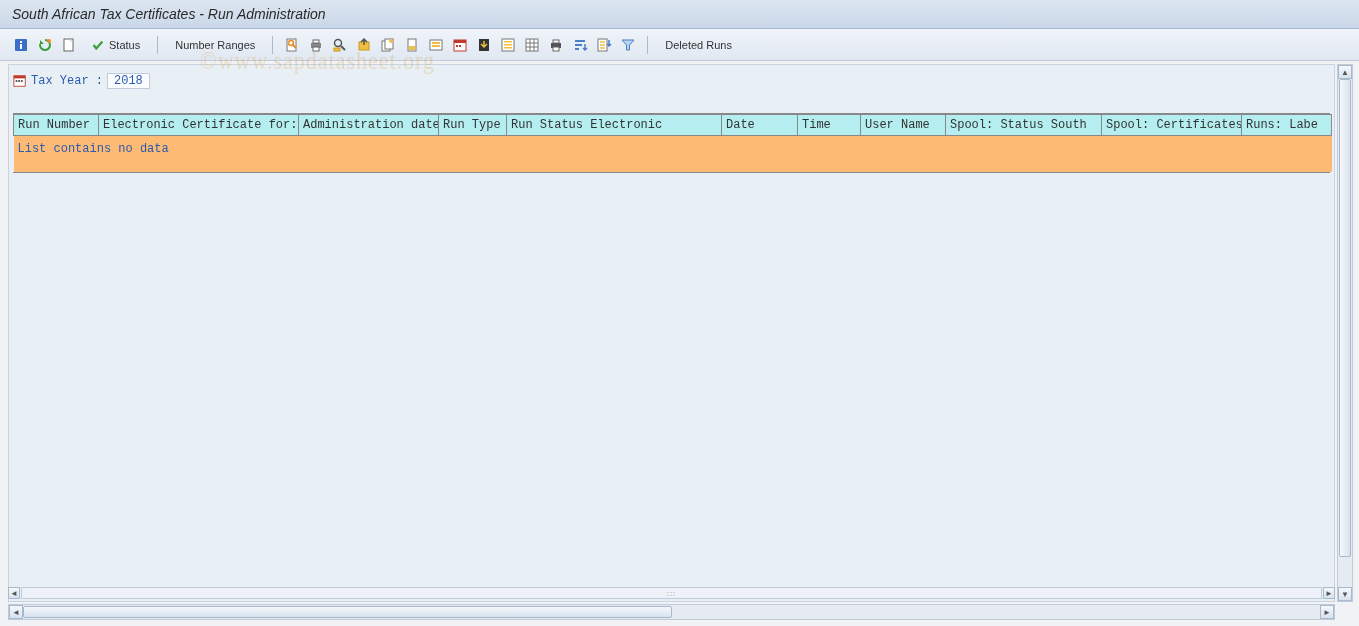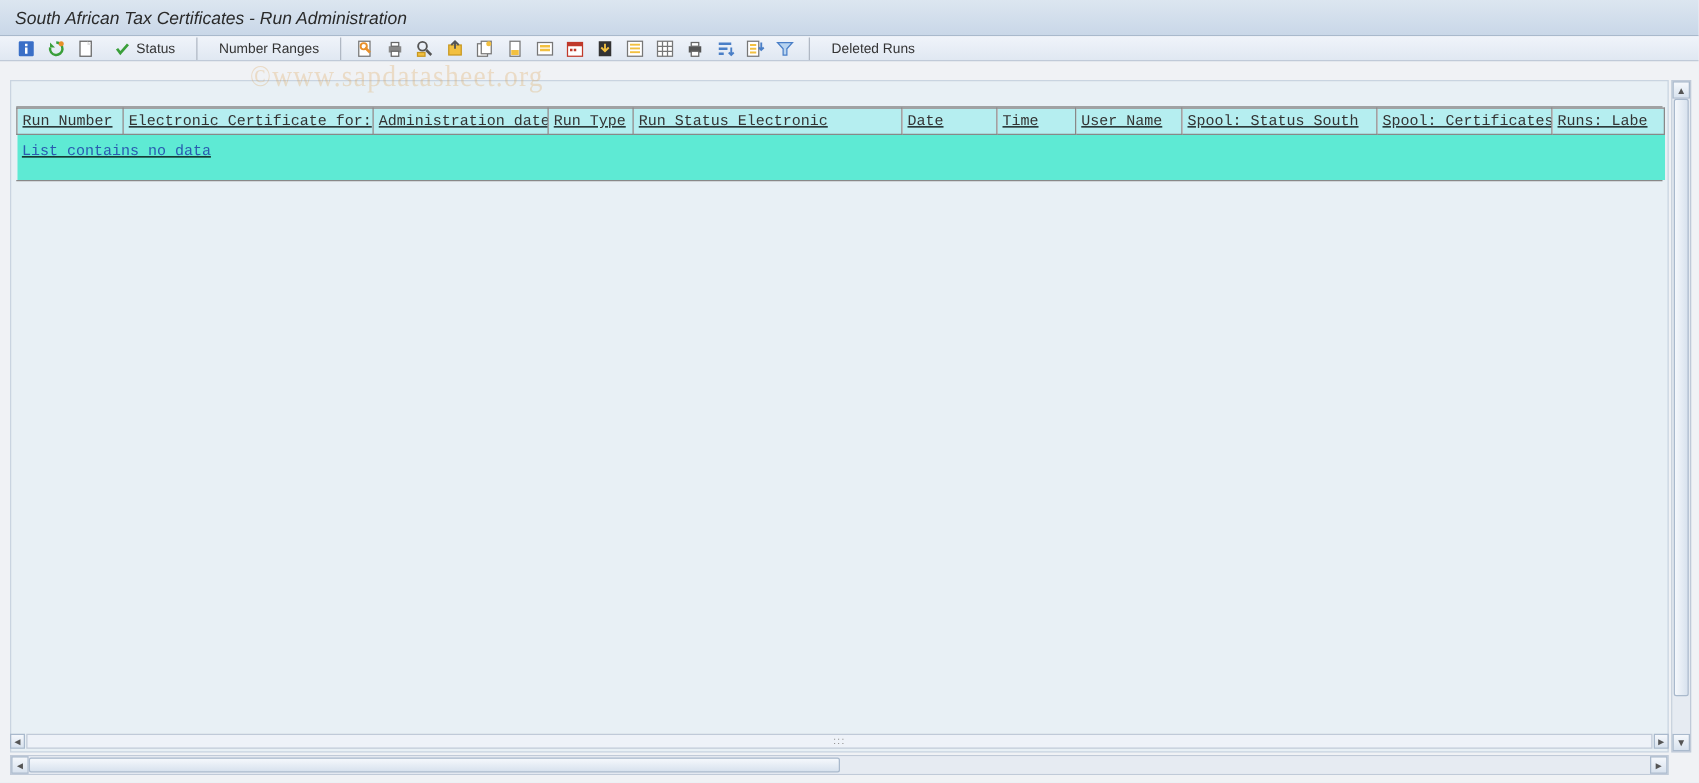--- a/index.html
+++ b/index.html
@@ -25,21 +25,21 @@
       font-size: 14px;
       color: #2a2a2a;
     }
     .toolbar {
       background: linear-gradient(to bottom, #f0f4fa, #e0e8f2);
       border-bottom: 1px solid #c0cad8;
       padding: 4px 10px;
       display: flex;
       align-items: center;
       gap: 2px;
-      height: 20px;
+      height: 32px;
       text-align: center;
     }
     .toolbar-btn {
       display: inline-flex;
       align-items: center;
       justify-content: center;
       min-width: 20px;
       height: 20px;
       border: 1px solid transparent;
       border-radius: 2px;
@@ -100,39 +100,38 @@
       margin: 20px 4px 4px 4px;
       border-top: 1px solid #888;
       border-bottom: 1px solid #888;
     }
     .data-table {
       border-collapse: collapse;
       width: 100%;
       table-layout: fixed;
       font-family: "Courier New", monospace;
       font-size: 12px;
-      text-decoration: underline;
     }
     .data-table th {
       background: #b5eef0;
       color: #333;
       font-weight: normal;
       text-align: left;
       padding: 3px 4px;
       border-right: 1px solid #888;
       border-bottom: 1px solid #888;
       border-top: 1px solid #888;
       white-space: nowrap;
       overflow: hidden;
     }
     .data-table th:first-child {
       border-left: 1px solid #888;
     }
     .empty-row td {
-      background: #5eead4;
+      background: #fdba74;
       color: #2a5bb0;
       padding: 6px 4px 16px 4px;
       font-family: "Courier New", monospace;
       font-size: 12px;
     }
     .v-scroll {
       position: absolute;
       right: 6px;
       top: 64px;
       bottom: 24px;
@@ -372,20 +371,31 @@
         <path d="M2 3 l12 0 l-4.5 5 l0 5 l-3 0 l0 -5 z" fill="#b8d4f0" stroke="#4a7fc7"></path>
       </svg>
     </span>
   <span class="toolbar-sep"></span>
   <span class="toolbar-text-btn">
     <span>Deleted Runs</span>
   </span>
 </div>
 
 <div class="content-area">
+  <div class="tax-year-row">
+    <svg class="icon" viewBox="0 0 16 16" style="width:14px;height:14px">
+        <rect x="1" y="2" width="13" height="12" fill="#fff" stroke="#c0392b"></rect>
+        <rect x="1" y="2" width="13" height="3" fill="#c0392b"></rect>
+        <rect x="3" y="7" width="2" height="2" fill="#444"></rect>
+        <rect x="6" y="7" width="2" height="2" fill="#444"></rect>
+        <rect x="9" y="7" width="2" height="2" fill="#444"></rect>
+      </svg>
+    <span class="tax-year-label">Tax Year :</span>
+    <span class="tax-year-value">2018</span>
+  </div>
 
   <div class="table-wrapper">
     <table class="data-table">
       <colgroup>
         <col style="width:85px">
           <col style="width:200px">
           <col style="width:140px">
         <col style="width:68px">
           <col style="width:215px">
           <col style="width:76px">

